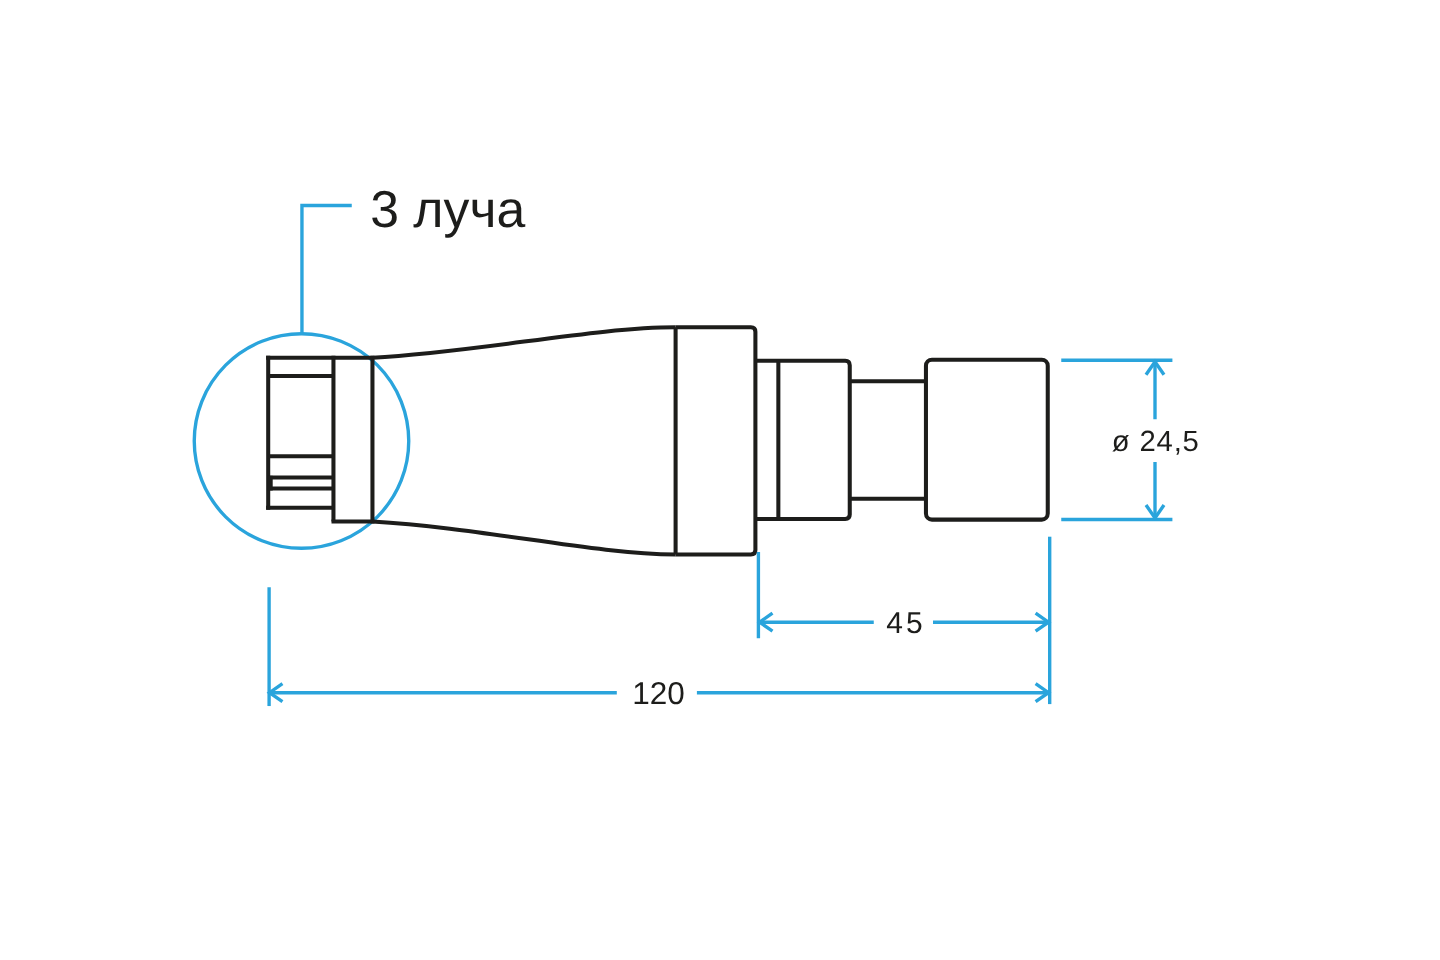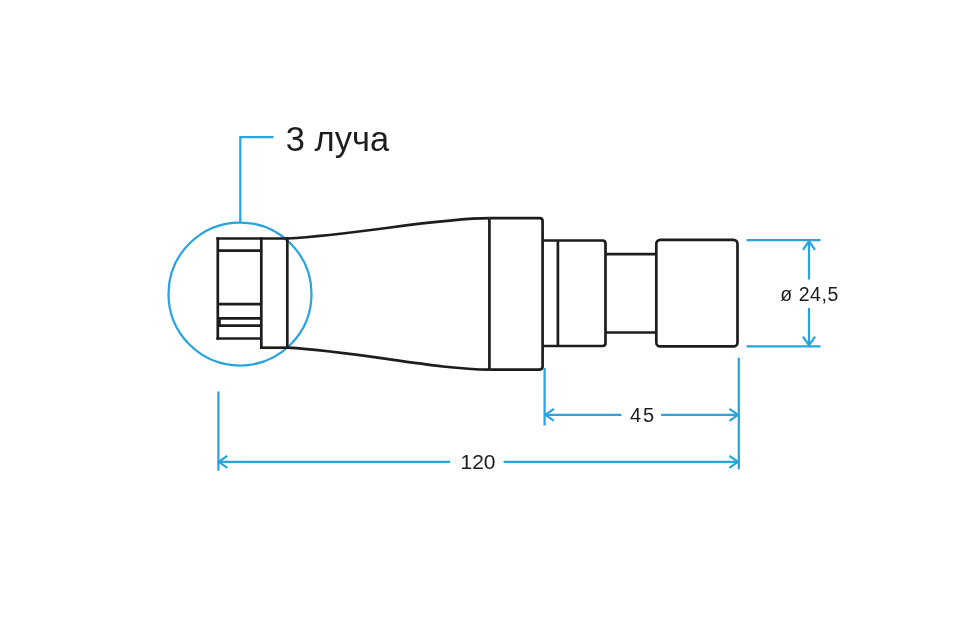--- a/index.html
+++ b/index.html
@@ -1,16 +1,16 @@
 <!DOCTYPE html>
 <html><head>
 <meta charset="utf-8">
 <style>
   html,body{margin:0;padding:0;background:#ffffff;}
-  .page{width:856px;height:640px;position:relative;background:#ffffff;overflow:hidden;margin-left:39px;}
+  .page{width:856px;height:640px;position:relative;background:#ffffff;overflow:hidden;}
   text{font-family:"Liberation Sans", sans-serif;fill:#1d1d1b;}
 </style>
 </head>
 <body>
 <div class="page">
 <svg width="960" height="640" viewBox="0 0 960 640">
 
   <rect x="0" y="0" width="960" height="640" fill="#ffffff"></rect>
 
   <text x="246.8" y="151.3" font-size="34.5">3 луча</text>

